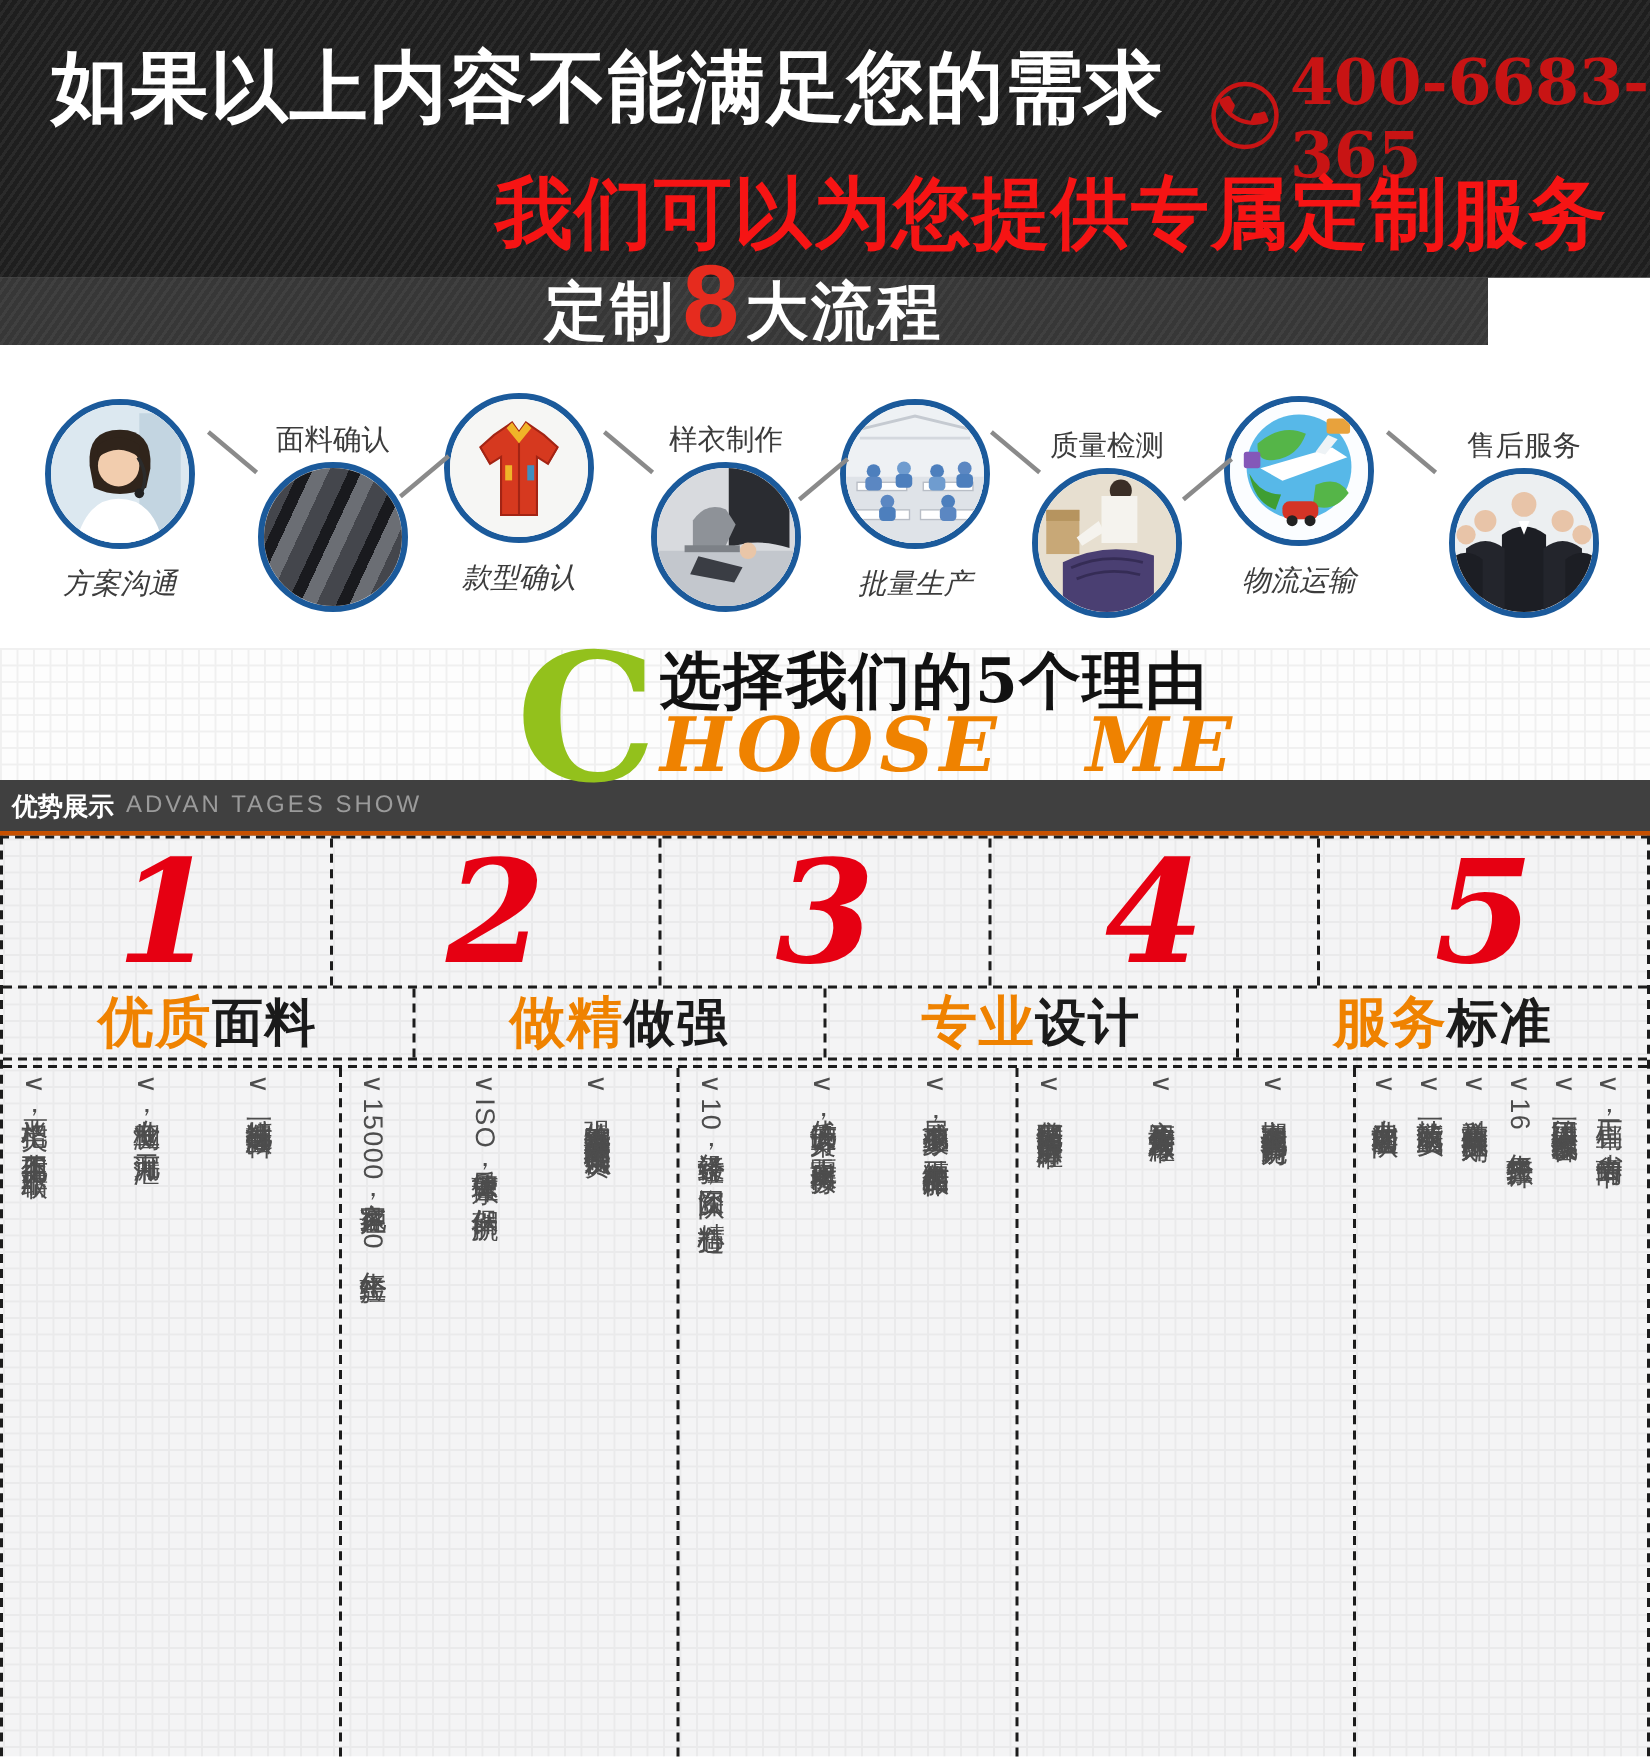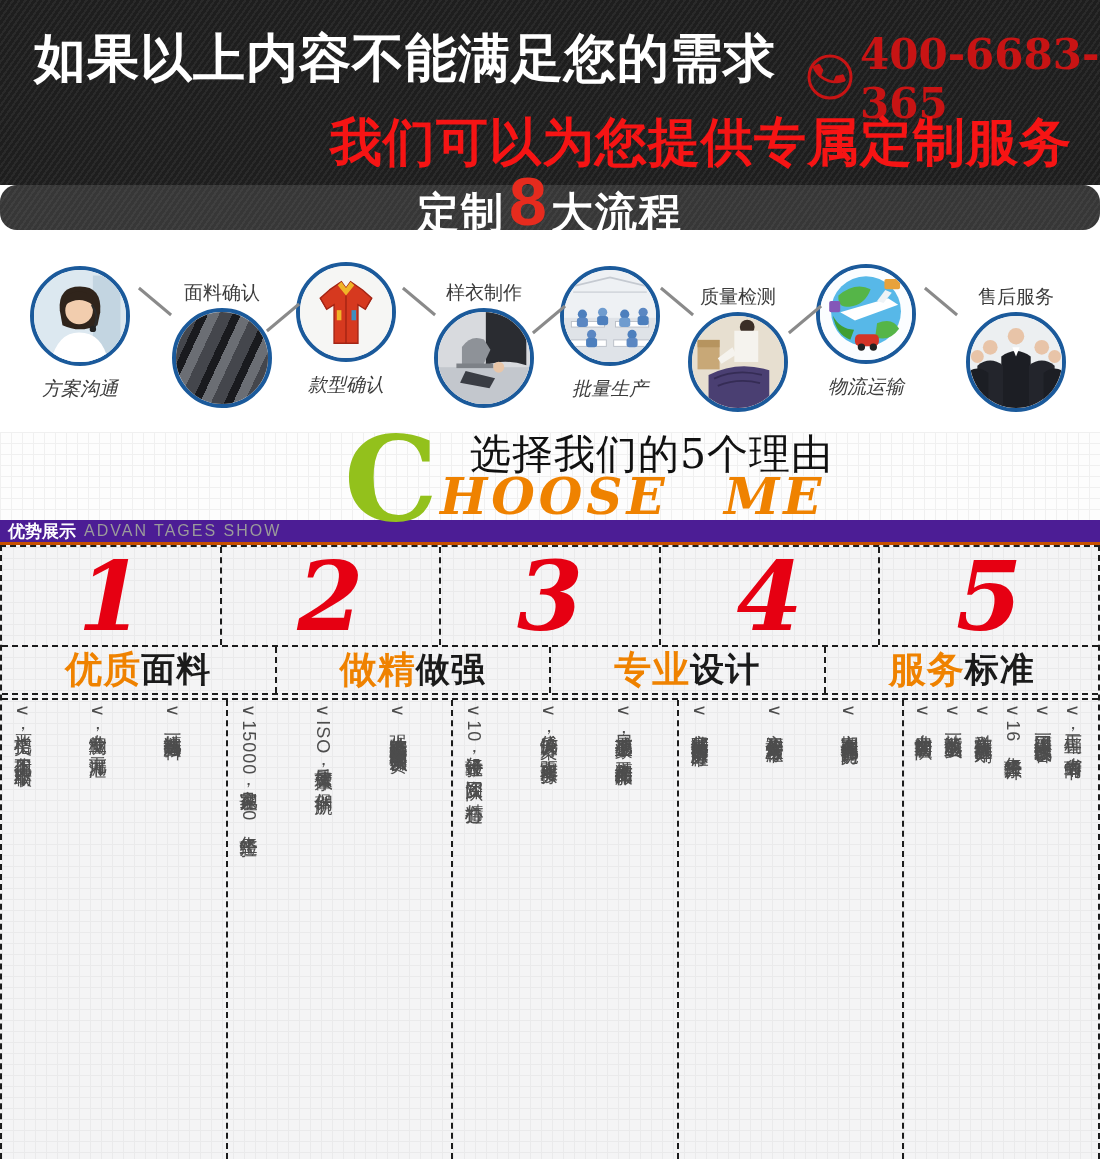--- a/index.html
+++ b/index.html
@@ -4,24 +4,24 @@
 <style>
   * { margin:0; padding:0; box-sizing:border-box; }
   body { width:1100px; background:#fff; font-family:"Liberation Sans","DejaVu Sans",sans-serif; }
   .page { width:1100px; position:relative; }
 
   
   .hero { position:relative; height:230px; overflow:visible; }
   .hero-dark { position:absolute; top:0; left:0; width:1100px; height:185px;
     background-color:#222;
     background-image:repeating-linear-gradient(125deg,#2a2a2a 0 2px,#1e1e1e 2px 5px); }
-  .hero-strip { position:absolute; top:185px; left:0; width:1100px; height:45px;
+  .hero-strip { position:absolute; top:185px; left:0; width:992px; height:45px;
     background-color:#3a3a3a;
     background-image:repeating-linear-gradient(125deg,#404040 0 2px,#373737 2px 5px);
-    display:flex; justify-content:center; overflow:visible;border-radius:17px; }
+    display:flex; align-items:center; justify-content:center; overflow:visible; }
   .hero-line1 { position:absolute; left:34px; top:24px; font-size:52px; font-weight:bold;
     color:#ffffff; letter-spacing:1px; white-space:nowrap; }
   .hero-line2 { position:absolute; left:330px; top:92px; font-size:52px; font-weight:bold;
     color:#f61414; letter-spacing:1px; white-space:nowrap;margin-top:16px; }
   .hero-phone { position:absolute; left:806px; top:30px; display:flex; align-items:center; }
   .hero-phone .num { font-family:"DejaVu Serif","Liberation Serif",serif; font-weight:bold;
     font-size:42px; color:#c81414; margin-left:6px; letter-spacing:0px; }
   .strip-prefix,.strip-suffix { font-size:42px; font-weight:bold; color:#ffffff; letter-spacing:2px; }
   .strip-number { font-size:68px; font-weight:bold; color:#e62b1e; line-height:45px;
     display:inline-block; transform:translateY(-6px); margin:0 4px; }
@@ -42,27 +42,27 @@
 
   
   .choose { height:88px; background-color:#fdfdfd;
     background-image:linear-gradient(#f0f0f0 1px,transparent 1px),
                      linear-gradient(90deg,#f0f0f0 1px,transparent 1px);
     background-size:11px 11px;
     display:flex; align-items:flex-start; padding-left:344px; overflow:visible; position:relative; z-index:2; }
   .big-c { font-family:"DejaVu Serif","Liberation Serif",serif; font-weight:bold;
     font-size:118px; line-height:82px; color:#93c11c; margin-top:6px; }
   .choose-right { display:flex; flex-direction:column; margin-left:2px; }
-  .choose-title { font-family:"DejaVu Serif","Liberation Serif",serif; font-weight:normal;
-    font-size:41px; line-height:44px; color:#111; letter-spacing:1px;margin-left:30px; }
+  .choose-title { font-family:"DejaVu Serif","Liberation Serif",serif; font-weight:bold;
+    font-size:41px; line-height:44px; color:#111; letter-spacing:1px; }
   .choose-sub { font-family:"DejaVu Serif","Liberation Serif",serif; font-weight:bold;
     font-size:50px; line-height:42px; color:#ef8200; letter-spacing:4px; word-spacing:34px;font-style:italic; }
 
   
-  .adv-bar { height:25px; background:#4c1d95; border-bottom:3px solid #c75000;
+  .adv-bar { height:37px; background:#404040; border-bottom:3px solid #c75000;
     display:flex; align-items:center; padding-left:8px; position:relative; z-index:1; }
   .adv-bar .cn { color:#ffffff; font-weight:bold; font-size:17px; line-height:21px; }
   .adv-bar .en { color:#9b9b9b; font-size:16px; margin-left:8px; letter-spacing:2px; }
 
   
   .adv-table { border-left:2px dashed #1c1c1c; border-right:2px dashed #1c1c1c;
     border-top:2px dashed #1c1c1c;
     background-color:#f4f4f5;
     background-image:linear-gradient(#eaeaeb 1px,transparent 1px),
                      linear-gradient(90deg,#eaeaeb 1px,transparent 1px);

